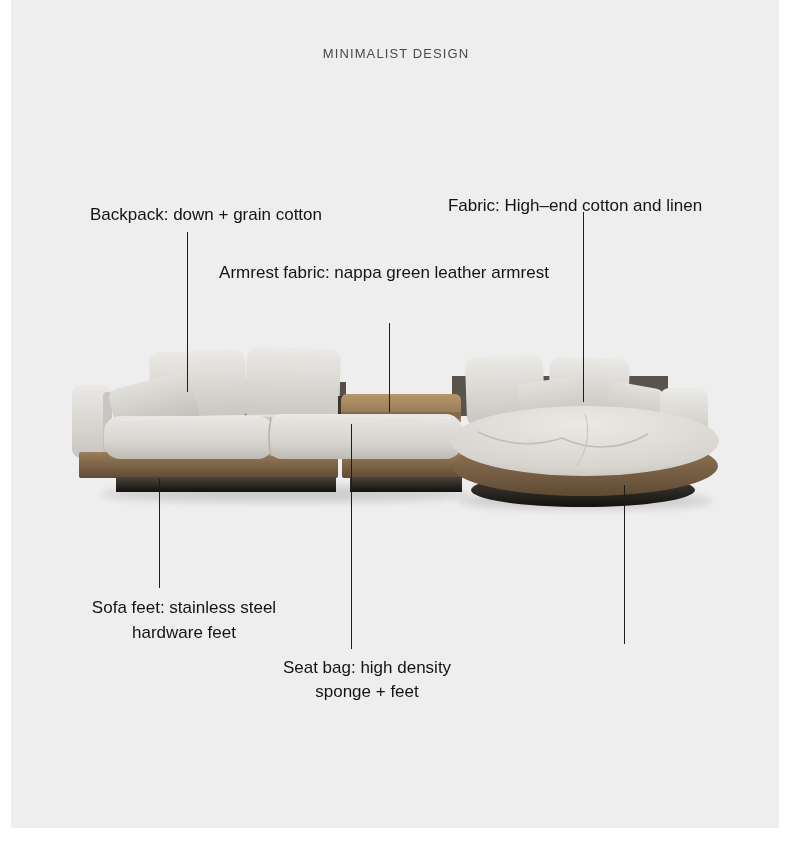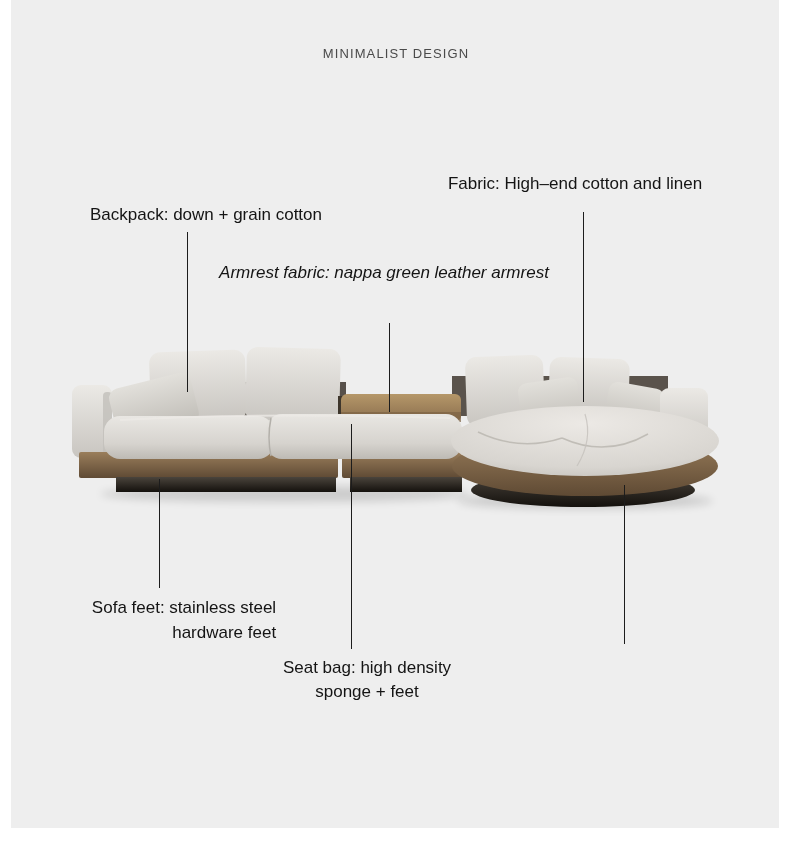--- a/index.html
+++ b/index.html
@@ -24,24 +24,24 @@
     color: #4a4a4a; white-space: nowrap;
     z-index: 3;
   }
   .sofa-svg { position: absolute; left: 0; top: 0; z-index: 1; pointer-events: none; }
   .ann {
     position: absolute; transform: translateX(-50%);
     color: #141414; font-size: 17px; text-align: center;
     white-space: nowrap; z-index: 3;
   }
   .ann span { display: block; }
-  .ann-fabric      { left: 575px; top: 174px; }
+  .ann-fabric      { left: 575px; top: 196px; }
   .ann-backpack    { left: 206px; top: 205px; }
-  .ann-armrest     { left: 384px; top: 260px; line-height: 26px; font-style: italic; }
-  .ann-sofa-feet   { left: 184px; top: 595px; line-height: 25px; text-align: right; }
+  .ann-armrest     { left: 384px; top: 260px; line-height: 26px; }
+  .ann-sofa-feet   { left: 184px; top: 595px; line-height: 25px; }
   .ann-seat-bag    { left: 367px; top: 656px; line-height: 24px; }
   .ann-bottom-frame{ left: 626px; top: 649px; line-height: 25px; }
   .leader {
     position: absolute; width: 1px;
     background: #1c1c1c; z-index: 2;
   }
   .leader-backpack     { left: 187px; top: 232px; height: 160px; }
   .leader-fabric       { left: 583px; top: 212px; height: 190px; }
   .leader-armrest      { left: 389px; top: 323px; height:  89px; }
   .leader-sofa-feet    { left: 159px; top: 479px; height: 109px; }

